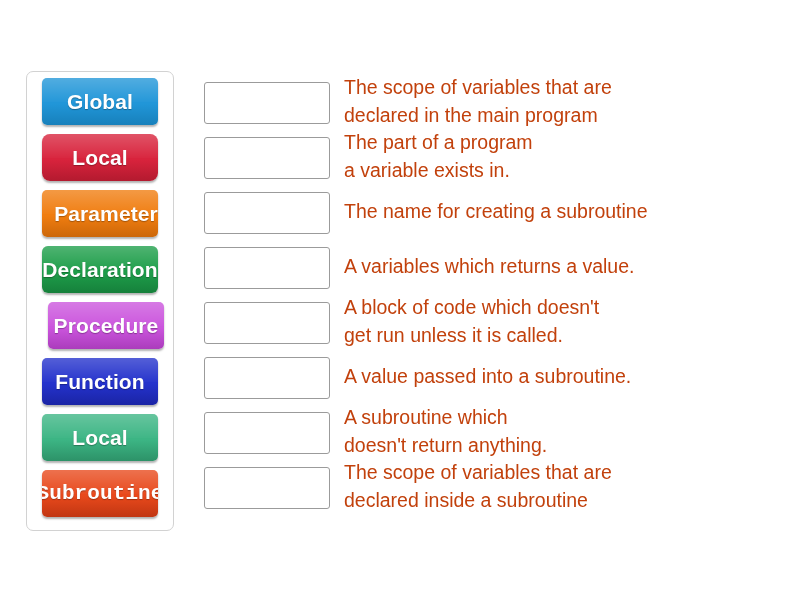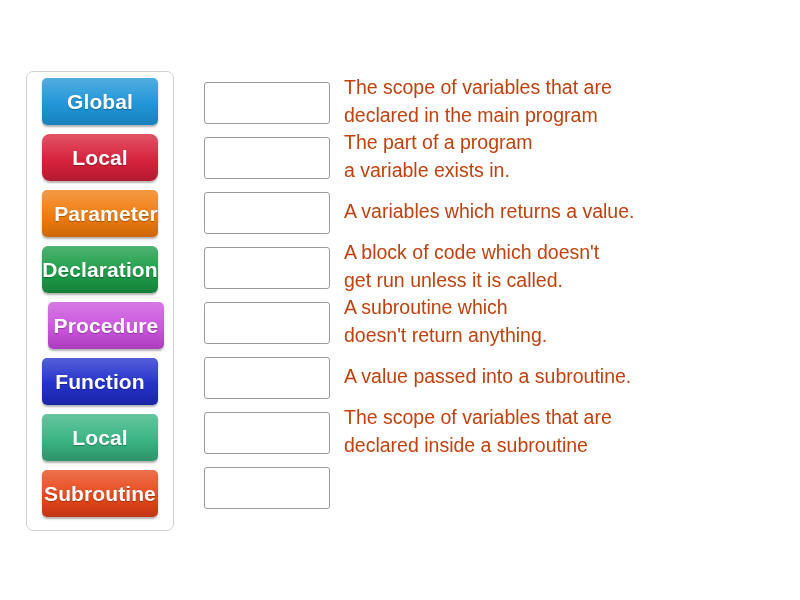--- a/index.html
+++ b/index.html
@@ -50,21 +50,21 @@
     color: #ffffff;
     font-size: 21px;
     font-weight: bold;
     letter-spacing: 0.1px;
     text-shadow: 0 1px 1px rgba(0,0,0,0.30);
     box-shadow: 0 2px 2px rgba(0,0,0,0.30);
     overflow: hidden;
     cursor: move;
     white-space: nowrap;
   }
-  .tile:last-child { margin-bottom: 12px; }
+  .tile:last-child { margin-bottom: 12px; font-family: Liberation Mono, monospace; }
 
   
   .tile::before {
     content: "";
     position: absolute;
     left: 0; right: 0; top: 0;
     height: 50%;
     background: linear-gradient(to bottom, rgba(255,255,255,0.22), rgba(255,255,255,0.02));
     pointer-events: none;
   }
@@ -149,23 +149,24 @@
     <div class="slot"></div>
     <div class="slot"></div>
     <div class="slot"></div>
   </div>
 
   <div class="defs-col">
     <div class="def">The scope of variables that are
 declared in the main program</div>
     <div class="def">The part of a program
 a variable exists in.</div>
+    <div class="def">The name for creating a subroutine</div>
     <div class="def">A variables which returns a value.</div>
     <div class="def">A block of code which doesn't
 get run unless it is called.</div>
+    <div class="def">A value passed into a subroutine.</div>
     <div class="def">A subroutine which
 doesn't return anything.</div>
-    <div class="def">A value passed into a subroutine.</div>
     <div class="def">The scope of variables that are
 declared inside a subroutine</div>
   </div>
 
 </div>
 
 </body></html>

